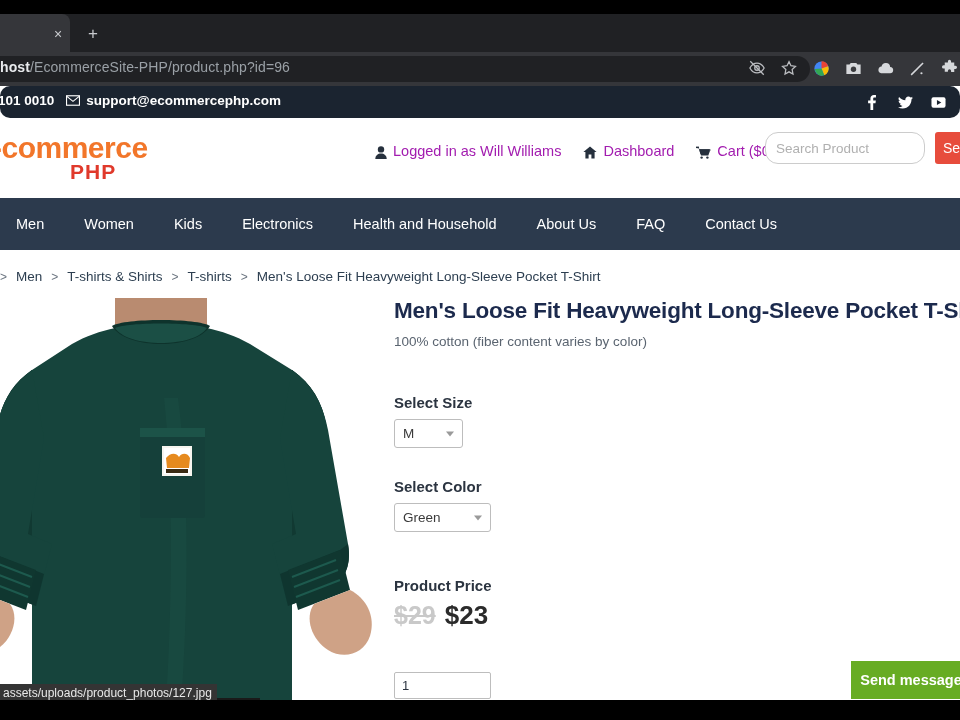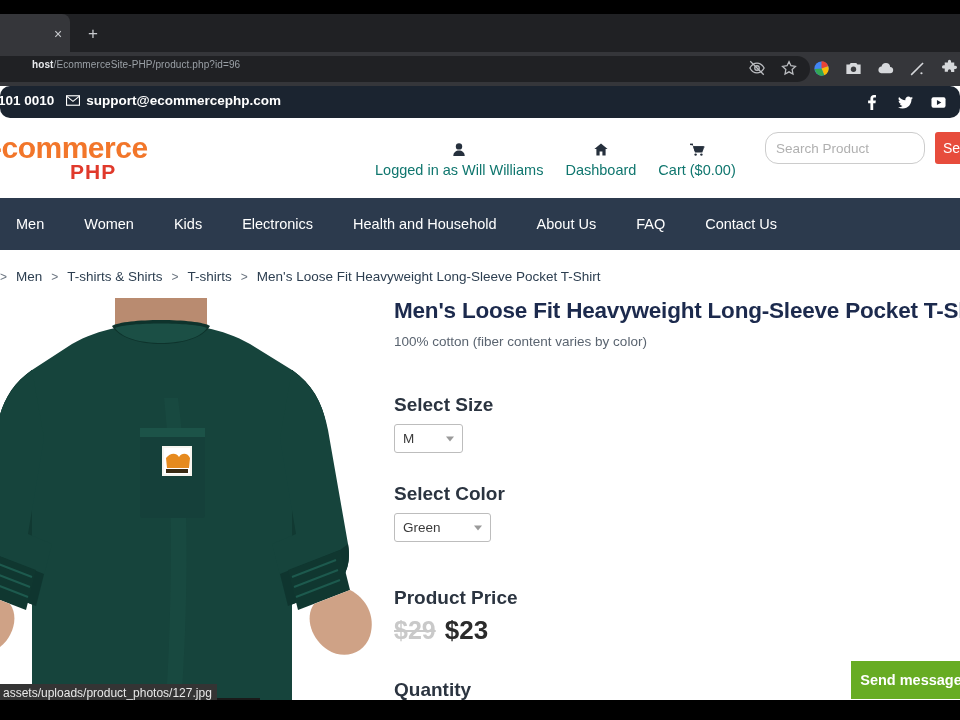--- a/index.html
+++ b/index.html
@@ -37,23 +37,22 @@
   .omnibar {
     position: absolute; left: 0; top: 52px; width: 960px; height: 34px;
     background: #35363a;
   }
   .url-pill {
     position: absolute; left: -40px; top: 4px; width: 850px; height: 26px;
     background: #202124; border-radius: 13px;
   }
   .url-text {
     position: absolute; left: 0px; top: 59px; width: 720px;
-    font-size: 10px; color: #9aa0a6; white-space: nowrap;
+    font-size: 14px; color: #9aa0a6; white-space: nowrap;
     letter-spacing: .1px;
-    padding-left: 32px;
   }
   .url-text b { color: #e8eaed; font-weight: 700; }
   .omni-icons {
     position: absolute; left: 748px; top: 58px; height: 20px;
     display: flex; align-items: center; gap: 14px;
   }
   .omni-icons .ic { width: 18px; height: 18px; opacity: .92; }
   .ext-icons {
     position: absolute; left: 812px; top: 58px; height: 20px;
     display: flex; align-items: center; gap: 13px;
@@ -105,22 +104,22 @@
   .logo-php {
     position: absolute; left: 100px; top: 36px;
     font-size: 21px; font-weight: 700; color: #e0392b; letter-spacing: 1px;
   }
   .header-links {
     position: absolute; left: 375px; top: 25px;
     display: flex; align-items: center; gap: 22px;
     font-size: 14.5px; color: #26303d; white-space: nowrap;
   }
   .header-links a {
-    color: #0f766e; text-decoration: none; cursor: pointer;
-    display: inline-flex; align-items: center; gap: 6px; flex-direction: column;
+    color: #a21caf; text-decoration: none; cursor: pointer;
+    display: inline-flex; align-items: flex-end; gap: 6px;
   }
   .hl-icon { font-size: 13px; color: #26303d; }
   .searchbox {
     position: absolute; left: 765px; top: 14px; width: 160px; height: 32px;
     border: 1px solid #ccc; border-radius: 13px; background: #fff;
     font-size: 13.5px; color: #333; padding: 0 10px;
     font-family: "Liberation Sans", sans-serif;
   }
   .searchbox::placeholder { color: #b0b0b0; }
   .searchbtn {
@@ -163,21 +162,21 @@
   
   .prod-info { position: absolute; left: 394px; top: 212px; width: 566px; }
   .prod-title {
     font-size: 22.5px; font-weight: 700; color: #1c2a4d;
     white-space: nowrap; letter-spacing: -.2px;
   }
   .prod-sub {
     margin-top: 10px; font-size: 13.5px; color: #5a6470;
   }
   .field-label {
-    font-size: 19px; font-weight: 700; color: #2b3440;
+    font-size: 15px; font-weight: 700; color: #2b3440;
   }
   .sel {
     margin-top: 8px; height: 29px; border: 1px solid #bdbdbd; border-radius: 3px;
     background: #fff; display: flex; align-items: center;
     padding: 0 8px; font-size: 13.5px; color: #3a3a3a; cursor: pointer;
     position: relative;
   }
   .sel .caret {
     position: absolute; right: 8px; top: 50%; transform: translateY(-50%);
     width: 0; height: 0; border-left: 4px solid transparent;
@@ -448,21 +447,20 @@
 
       <div class="blk-price">
         <div class="field-label">Product Price</div>
         <div class="price-row">
           <span class="price-old">$29</span>
           <span class="price-new">$23</span>
         </div>
       </div>
 
       <div class="blk-qty">
-        <div class="field-label">Quantity</div>
         <input class="qty-input" type="text" value="1" style="">
       </div>
     </div>
 
     <button class="chat-btn">Send message</button>
 
     <div class="statusbar">assets/uploads/product_photos/127.jpg</div>
   </div>
 
   <div class="bottom-black"></div>

